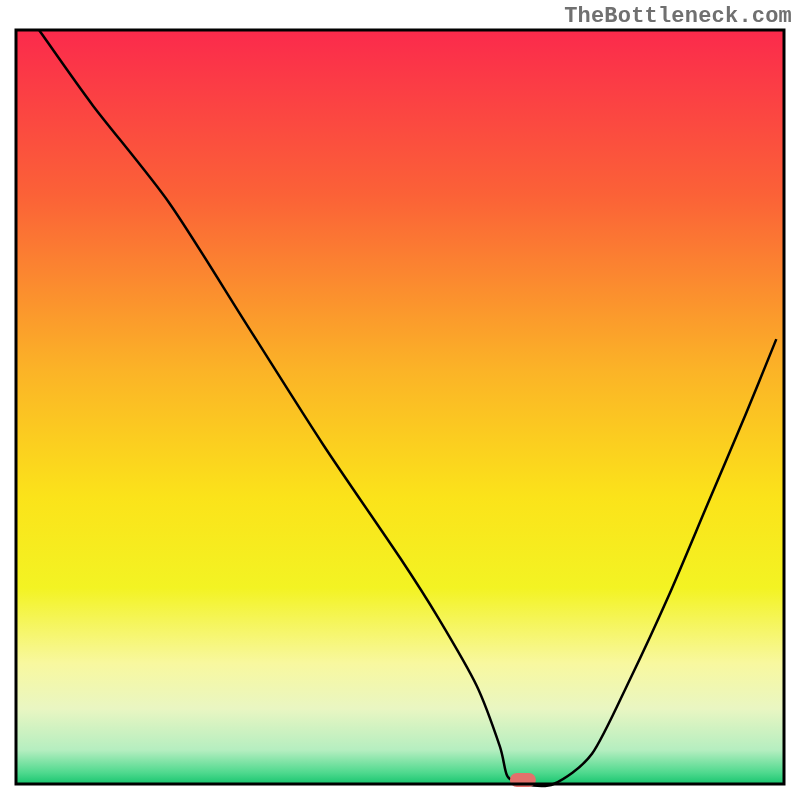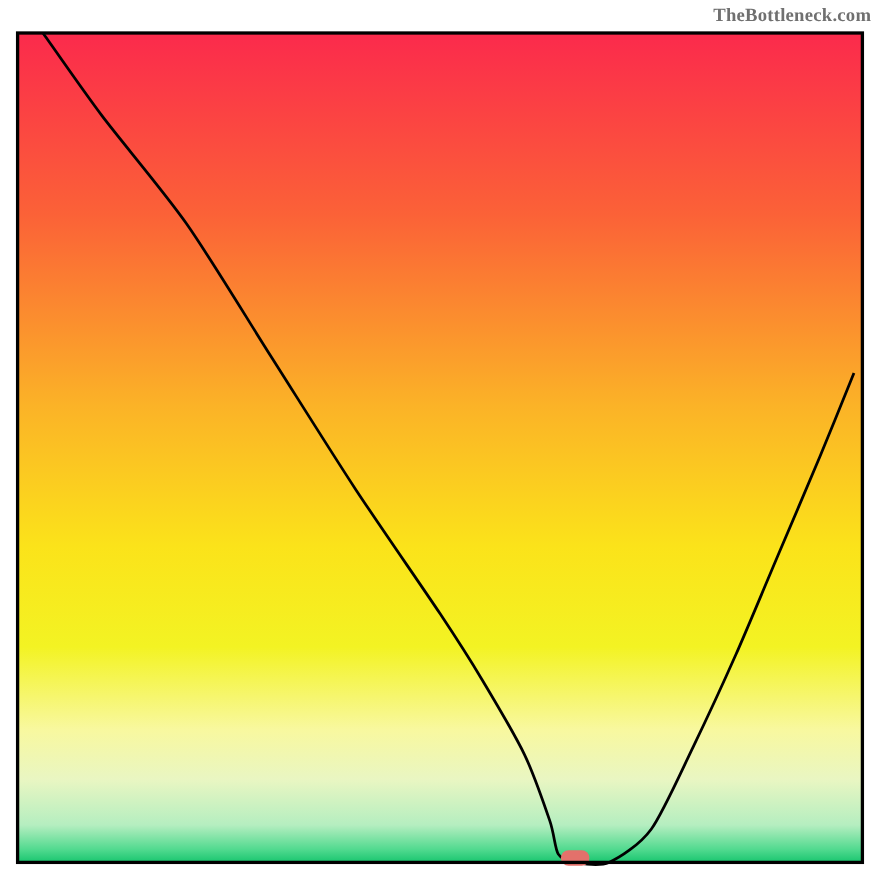--- a/index.html
+++ b/index.html
@@ -12,22 +12,22 @@
   }
   .chart-container {
     position: relative;
     width: 800px;
     height: 800px;
   }
   .watermark {
     position: absolute;
     top: 4px;
     right: 8px;
-    font-family: Liberation Serif, serif;
-    font-size: 17px;
+    font-family: Liberation Mono, monospace;
+    font-size: 22px;
     font-weight: bold;
     color: #707070;
     letter-spacing: 0.2px;
     z-index: 10;
   }
   svg {
     display: block;
   }
 </style>
 </head>

